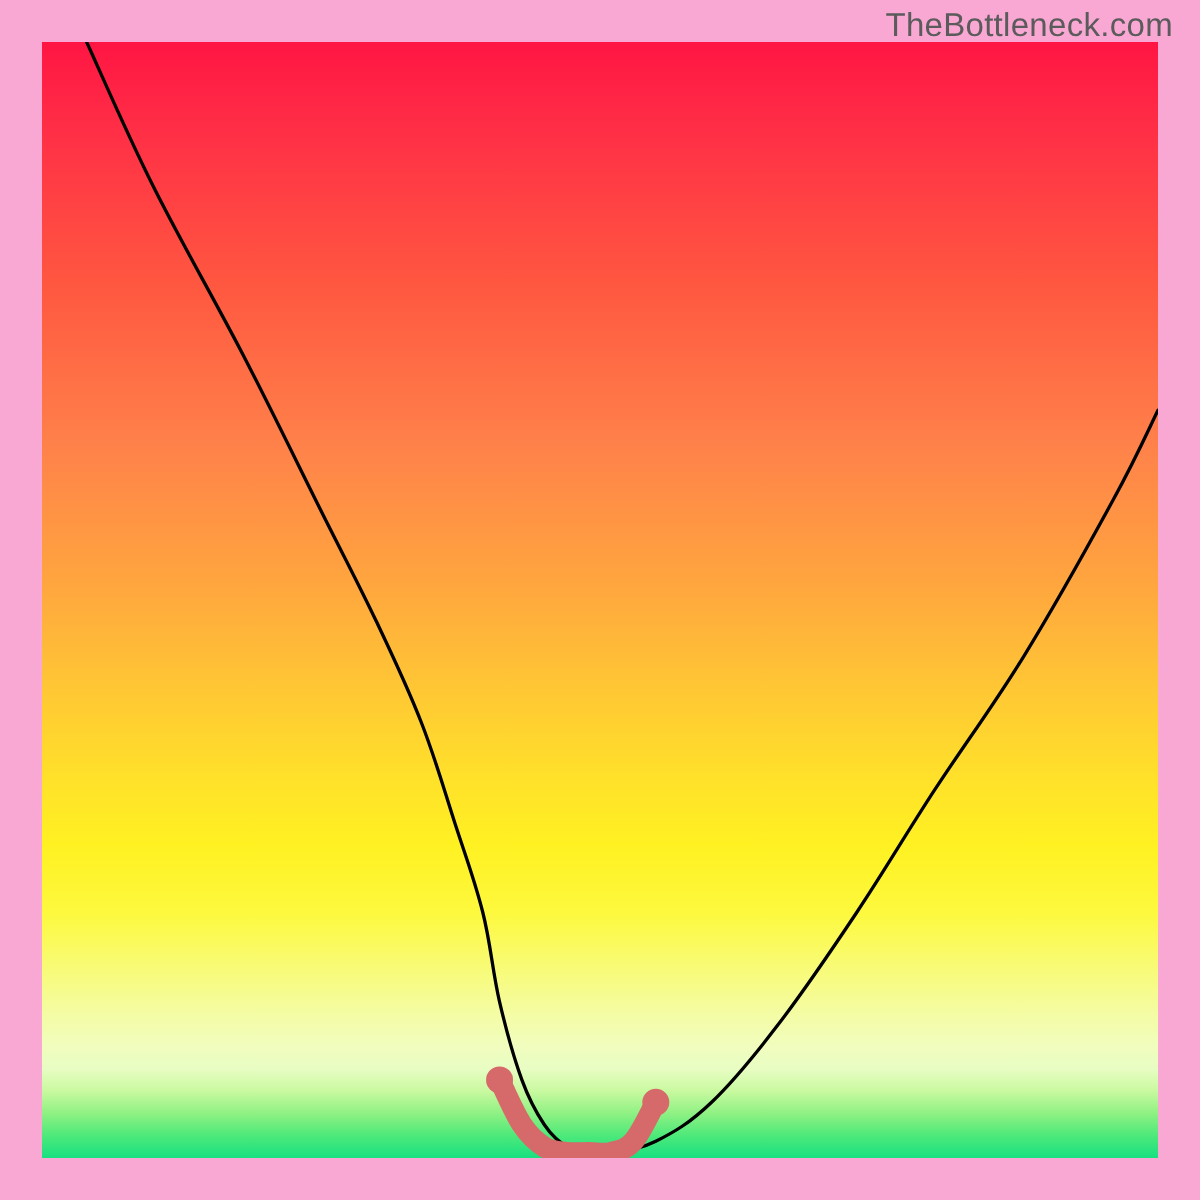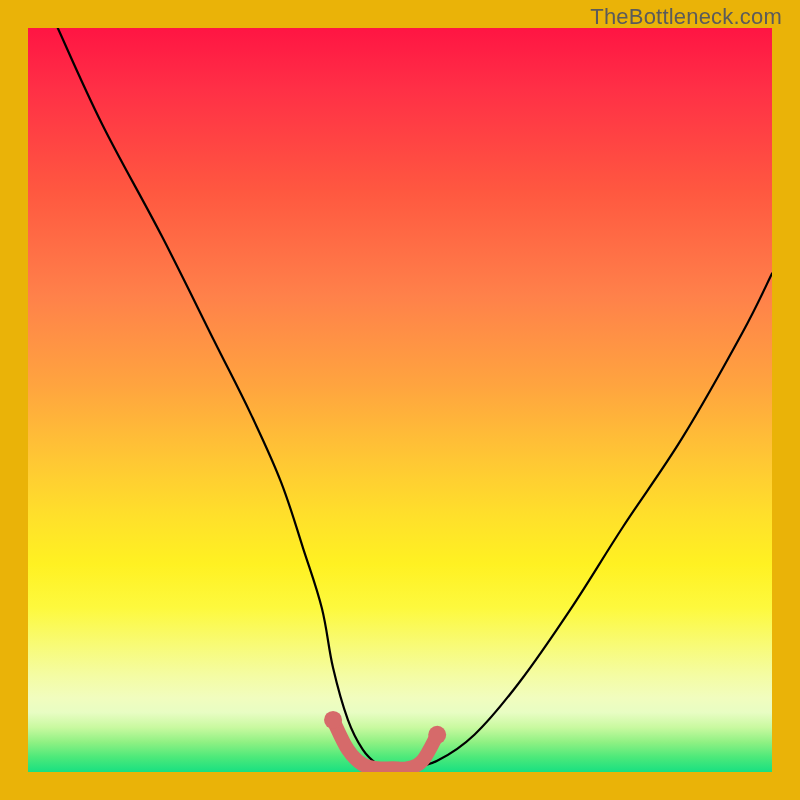--- a/index.html
+++ b/index.html
@@ -10,21 +10,21 @@
     background: #000;
     overflow: hidden;
     font-family: Arial, Helvetica, sans-serif;
   }
   .frame {
     position: absolute;
     left: 0;
     top: 0;
     width: 800px;
     height: 800px;
-    background: #eab308;
+    background: #f9a8d4;
   }
   .plot {
     position: absolute;
     left: 28px;
     top: 28px;
     width: 744px;
     height: 744px;
     
     background: linear-gradient(
       to bottom,

